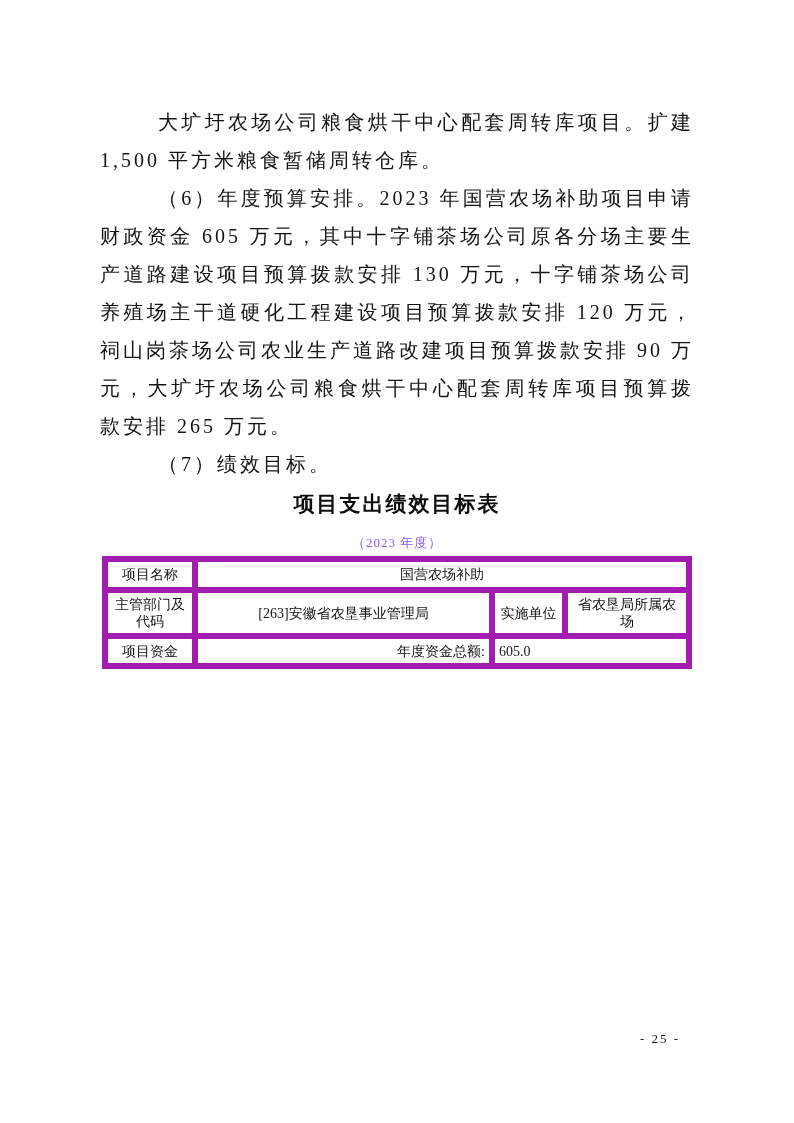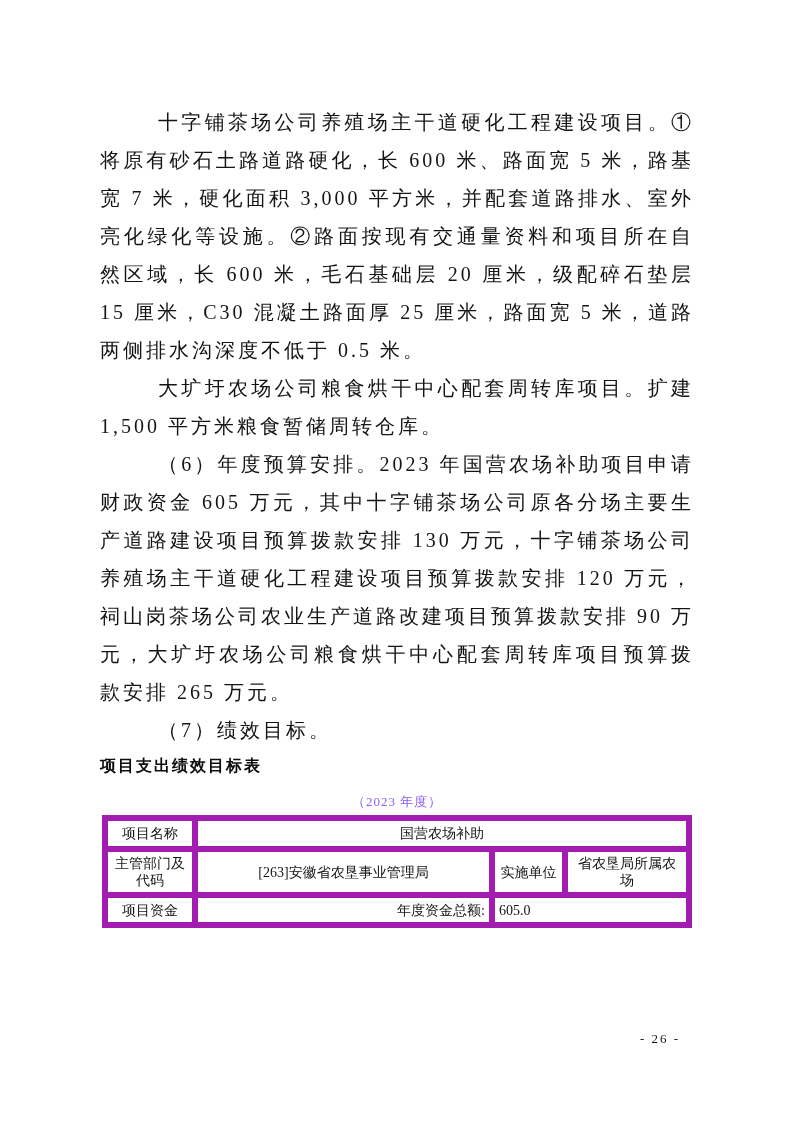--- a/index.html
+++ b/index.html
@@ -26,24 +26,24 @@
     margin: 0;
     font-size: 20px;
     line-height: 38px;
     letter-spacing: 3px;
     text-align: justify;
     text-indent: 58px;
     color: #141414;
   }
   .doc-table-title {
     margin: 7px 0 16px 0;
-    text-align: left;
+    text-align: center;
     font-family: "Liberation Sans", "DejaVu Sans", sans-serif;
     font-weight: 700;
-    font-size: 16px;
+    font-size: 21px;
     letter-spacing: 2px;
     color: #0d0d0d;
   }
   .doc-table-subtitle {
     margin: 1px 0 4px 0;
     text-align: center;
     font-size: 13px;
     letter-spacing: 1px;
     color: #8b5cf6;
   }
@@ -77,21 +77,20 @@
     letter-spacing: 2px;
     color: #141414;
   }
 </style>
 </head>
 <body>
 
 <div class="page">
 
   <div class="body-text">
-    <p class="para">十字铺茶场公司养殖场主干道硬化工程建设项目。①将原有砂石土路道路硬化，长 600 米、路面宽 5 米，路基宽 7 米，硬化面积 3,000 平方米，并配套道路排水、室外亮化绿化等设施。②路面按现有交通量资料和项目所在自然区域，长 600 米，毛石基础层 20 厘米，级配碎石垫层 15 厘米，C30 混凝土路面厚 25 厘米，路面宽 5 米，道路两侧排水沟深度不低于 0.5 米。</p>
     <p class="para">大圹圩农场公司粮食烘干中心配套周转库项目。扩建 1,500 平方米粮食暂储周转仓库。</p>
     <p class="para">（6）年度预算安排。2023 年国营农场补助项目申请财政资金 605 万元，其中十字铺茶场公司原各分场主要生产道路建设项目预算拨款安排 130 万元，十字铺茶场公司养殖场主干道硬化工程建设项目预算拨款安排 120 万元，祠山岗茶场公司农业生产道路改建项目预算拨款安排 90 万元，大圹圩农场公司粮食烘干中心配套周转库项目预算拨款安排 265 万元。</p>
     <p class="para">（7）绩效目标。</p>
 
     <div class="doc-table-title">项目支出绩效目标表</div>
     <div class="doc-table-subtitle">（2023 年度）</div>
 
     <table class="perf-table">
       <colgroup>
         <col style="width:90px">
@@ -112,15 +111,15 @@
         </tr>
         <tr class="r4">
           <td>项目资金</td>
           <td class="align-left">年度资金总额:</td>
           <td colspan="2" class="align-right">605.0</td>
         </tr>
       </tbody>
     </table>
   </div>
 
-  <div class="page-number">- 26 -</div>
+  <div class="page-number">- 25 -</div>
 
 </div>
 
 </body></html>

